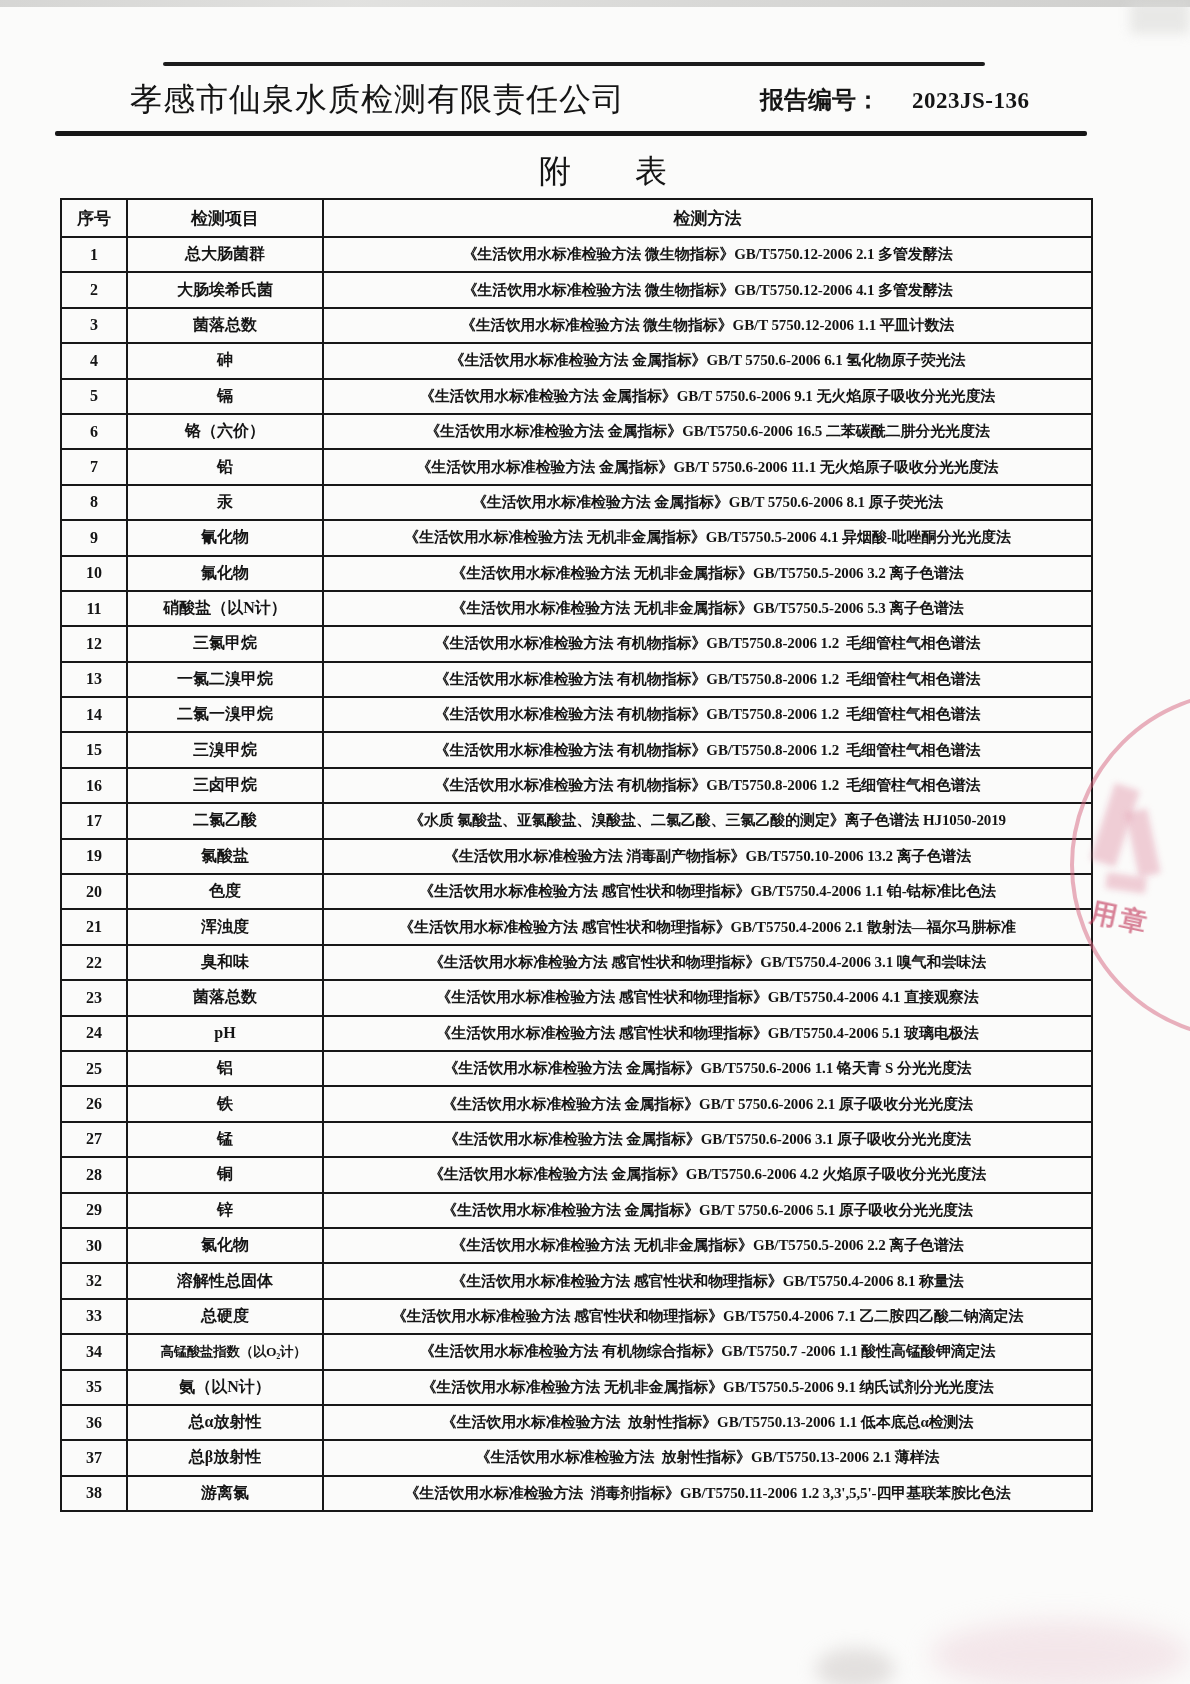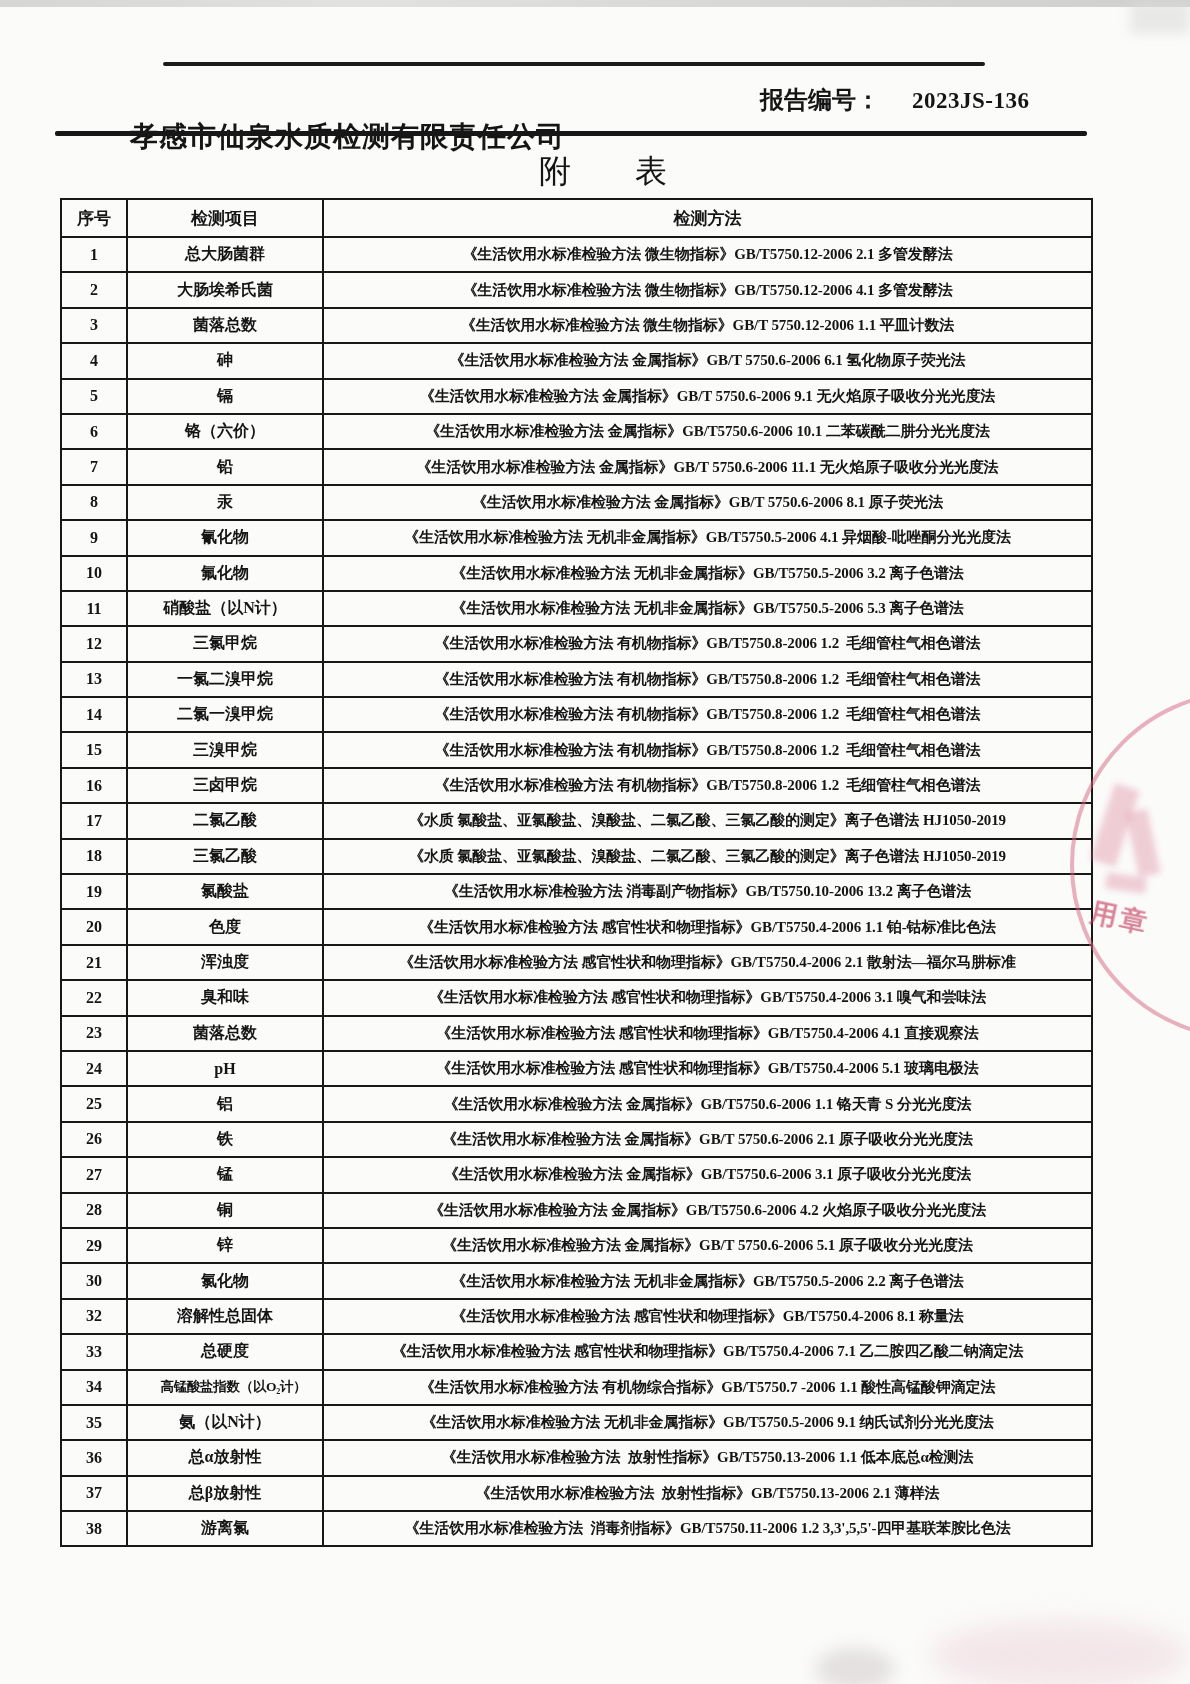--- a/index.html
+++ b/index.html
@@ -18,21 +18,21 @@
     position:absolute;right:0;top:0;width:60px;height:34px;
     background:#dcdcda;filter:blur(6px);opacity:.6;
   }
   .top-rule{
     position:absolute;left:163px;top:62px;width:822px;height:4px;
     background:#1c1c1c;border-radius:2px;
   }
   .company{
     position:absolute;left:130px;top:78px;
     font-family:"Liberation Sans","DejaVu Sans",sans-serif;
-    font-size:28px;font-weight:bold;letter-spacing:1px;white-space:pre;margin-top:40px;
+    font-size:32px;font-weight:normal;letter-spacing:1px;white-space:pre;
   }
   .report-no{
     position:absolute;left:760px;top:84px;display:flex;gap:32px;align-items:baseline;
   }
   .report-no .lbl{font-size:24px;font-weight:bold;white-space:pre;}
   .report-no .val{font-size:23px;font-weight:bold;letter-spacing:.5px;}
   .header-rule{
     position:absolute;left:55px;top:131px;width:1032px;height:5px;
     background:#171717;border-radius:2px;
   }
@@ -132,21 +132,21 @@
     <td class="c-method">《生活饮用水标准检验方法 金属指标》GB/T 5750.6-2006 6.1 氢化物原子荧光法</td>
   </tr>
       <tr>
     <td class="c-no">5</td>
     <td class="c-item">镉</td>
     <td class="c-method">《生活饮用水标准检验方法 金属指标》GB/T 5750.6-2006 9.1 无火焰原子吸收分光光度法</td>
   </tr>
       <tr>
     <td class="c-no">6</td>
     <td class="c-item">铬（六价）</td>
-    <td class="c-method">《生活饮用水标准检验方法 金属指标》GB/T5750.6-2006 10.1 二苯碳酰二肼分光光度法</td>
+    <td class="c-method">《生活饮用水标准检验方法 金属指标》GB/T5750.6-2006 16.5 二苯碳酰二肼分光光度法</td>
   </tr>
       <tr>
     <td class="c-no">7</td>
     <td class="c-item">铅</td>
     <td class="c-method">《生活饮用水标准检验方法 金属指标》GB/T 5750.6-2006 11.1 无火焰原子吸收分光光度法</td>
   </tr>
       <tr>
     <td class="c-no">8</td>
     <td class="c-item">汞</td>
     <td class="c-method">《生活饮用水标准检验方法 金属指标》GB/T 5750.6-2006 8.1 原子荧光法</td>
@@ -187,25 +187,20 @@
     <td class="c-method">《生活饮用水标准检验方法 有机物指标》GB/T5750.8-2006 1.2  毛细管柱气相色谱法</td>
   </tr>
       <tr>
     <td class="c-no">16</td>
     <td class="c-item">三卤甲烷</td>
     <td class="c-method">《生活饮用水标准检验方法 有机物指标》GB/T5750.8-2006 1.2  毛细管柱气相色谱法</td>
   </tr>
       <tr>
     <td class="c-no">17</td>
     <td class="c-item">二氯乙酸</td>
-    <td class="c-method">《水质 氯酸盐、亚氯酸盐、溴酸盐、二氯乙酸、三氯乙酸的测定》离子色谱法 HJ1050-2019</td>
-  </tr>
-      <tr>
-    <td class="c-no">18</td>
-    <td class="c-item">三氯乙酸</td>
     <td class="c-method">《水质 氯酸盐、亚氯酸盐、溴酸盐、二氯乙酸、三氯乙酸的测定》离子色谱法 HJ1050-2019</td>
   </tr>
       <tr>
     <td class="c-no">19</td>
     <td class="c-item">氯酸盐</td>
     <td class="c-method">《生活饮用水标准检验方法 消毒副产物指标》GB/T5750.10-2006 13.2 离子色谱法</td>
   </tr>
       <tr>
     <td class="c-no">20</td>
     <td class="c-item">色度</td>

